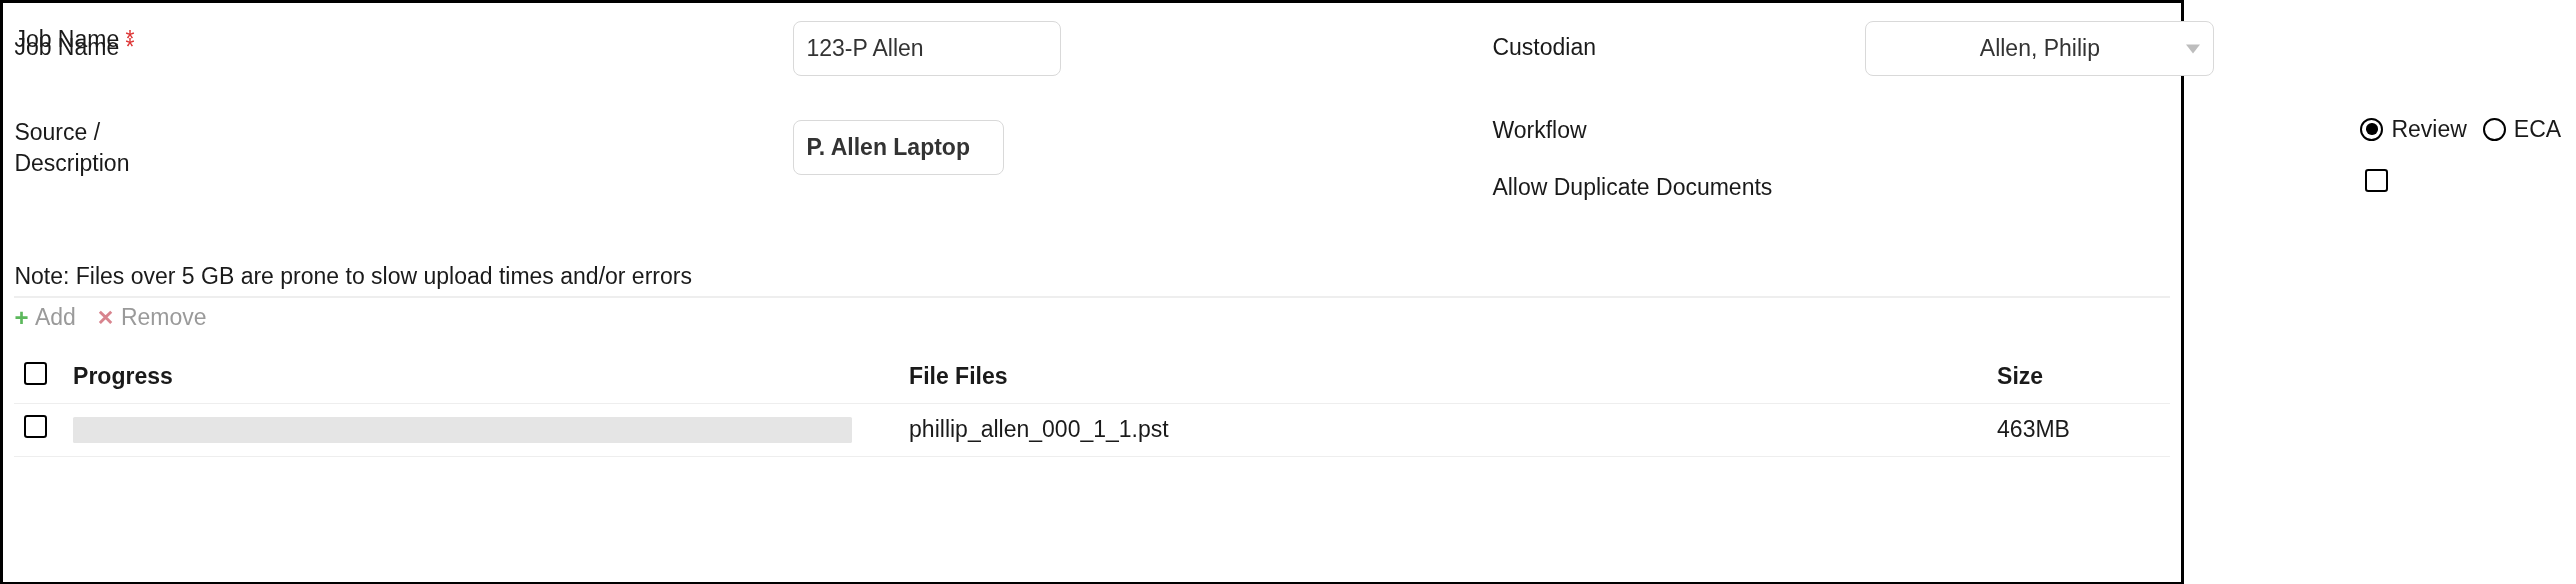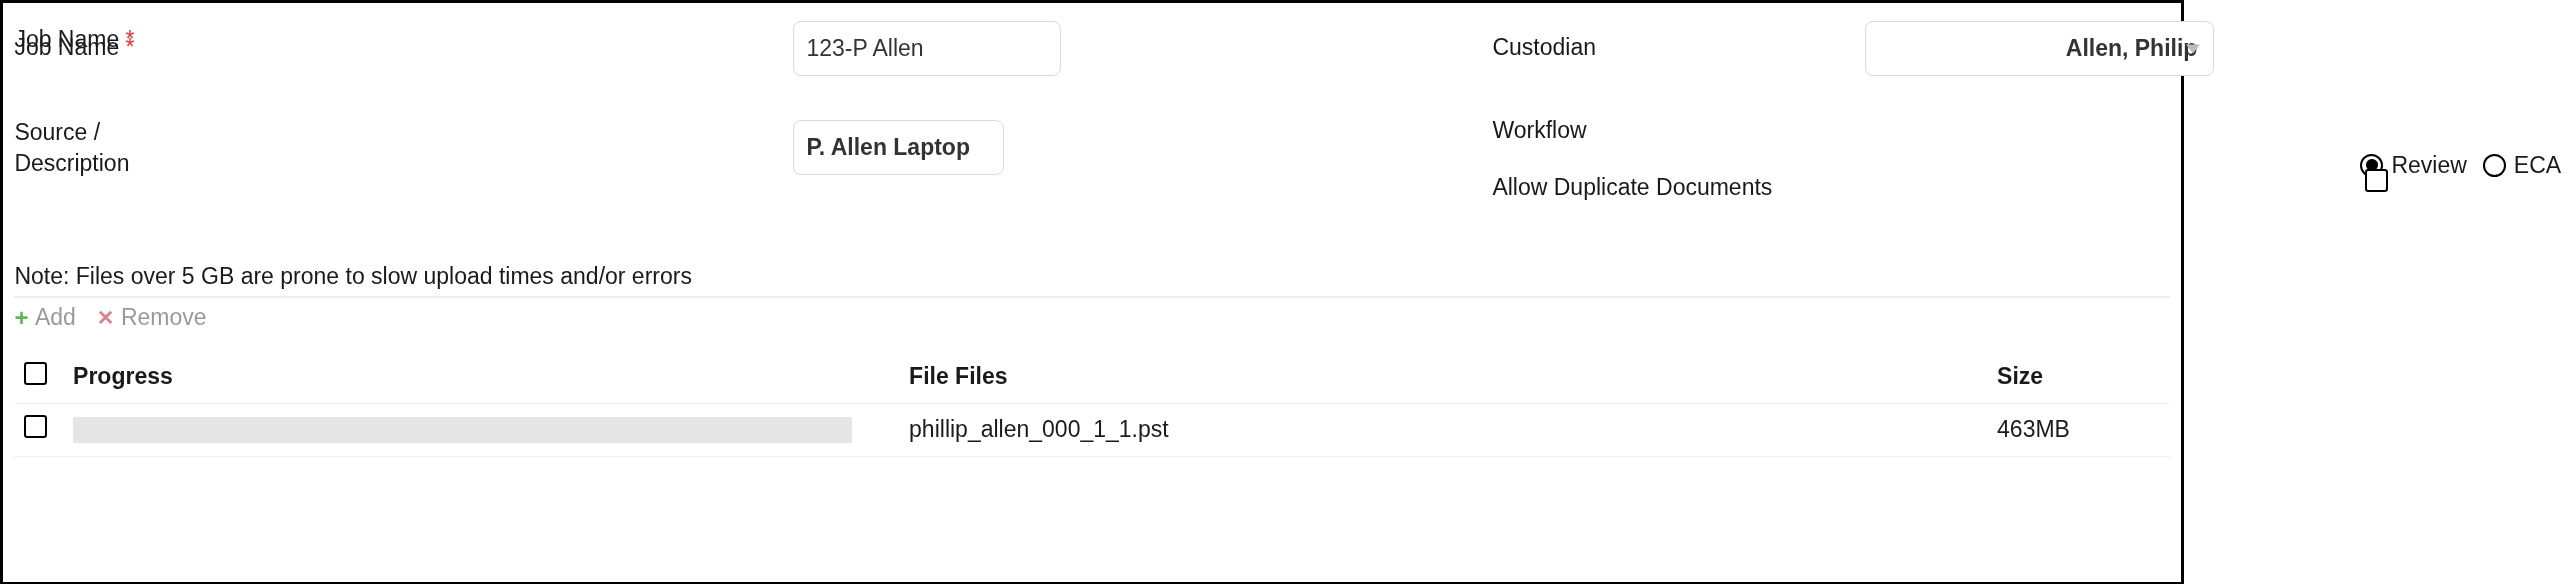--- a/index.html
+++ b/index.html
@@ -31,21 +31,21 @@
     padding: 0 16px;
     font-size: 23px;
     color: #333;
     background: #fff;
     outline: none;
     font-family: inherit;
   }
   .input { width: 268px; padding-left: 12px; }
   .input2 { width: 211px; font-weight: bold; }
   .select-wrap { position: relative; display: inline-block; width: 349px; }
-  .select { width: 100%; appearance: none; -webkit-appearance: none; text-align: right; cursor: pointer; font-weight: bold; }
+  .select { width: 100%; appearance: none; -webkit-appearance: none; text-align: center; cursor: pointer; }
   .chevron {
     position: absolute; right: 14.6px; top: 50%; transform: translateY(-50%);
     width: 0; height: 0; border-left: 7.3px solid transparent; border-right: 7.3px solid transparent;
     border-top: 9px solid #bdbdbd; pointer-events: none;
   }
   .col1 { grid-column: 1; }
   .row1 { grid-row: 1; }
   .radio-group { display: flex; gap: 16px; align-items: center; padding-top: 6.5px; }
   .radio, .checkbox {
     width: 23px; height: 23px; border: 2.4px solid #000; display: inline-flex;
@@ -115,21 +115,21 @@
     </div>
 
     <div class="label" style="position:absolute; left:0; top:89px; line-height:1.35;">
       <span>Source /<br>Description</span>
     </div>
 
     <input class="input input2" style="position: absolute; left: 779px; top: 99px;" value="P. Allen Laptop">
 
     <div class="label" style="position:absolute; left:1478px; top:89px;">Workflow</div>
 
-    <div class="radio-group" style="position:absolute; left:2346px; top:88px;margin-top:36px;">
+    <div class="radio-group" style="position:absolute; left:2346px; top:88px;">
       <label class="radio-label">
         <span class="radio checked"></span>
         <span>Review</span>
       </label>
       <label class="radio-label">
         <span class="radio"></span>
         <span>ECA</span>
       </label>
     </div>
 

